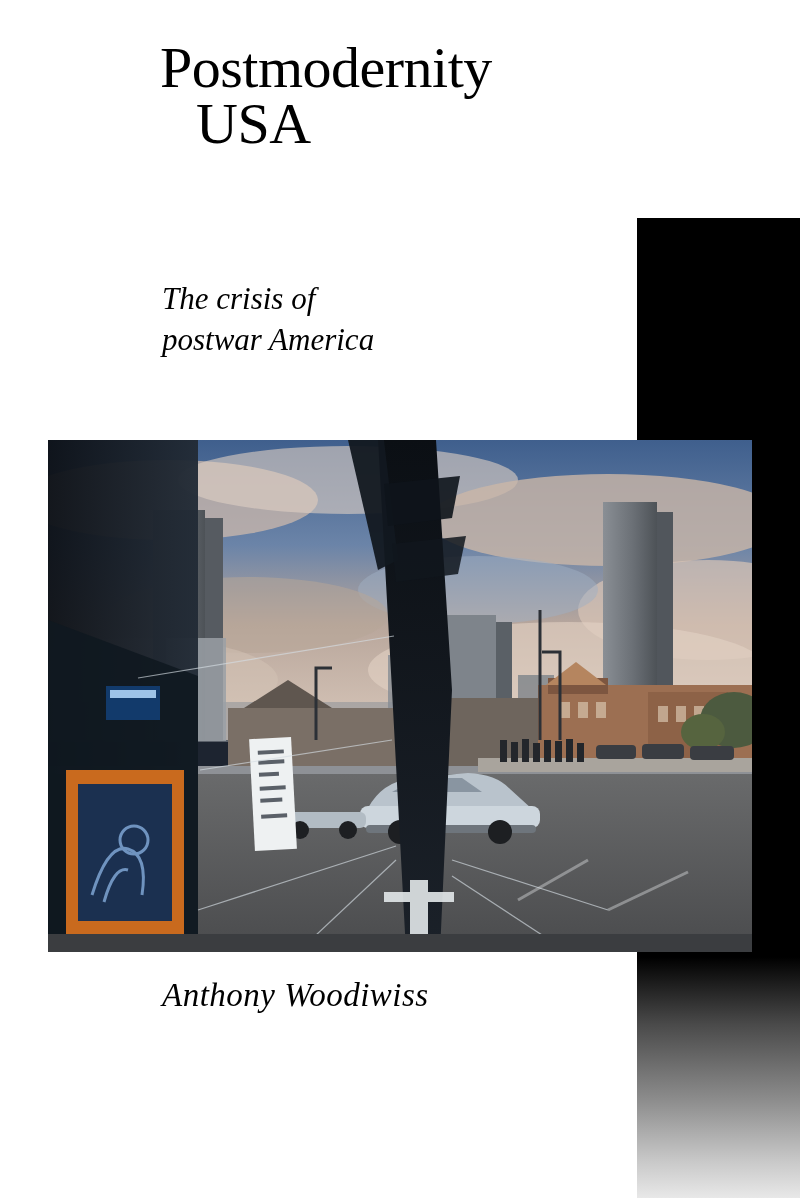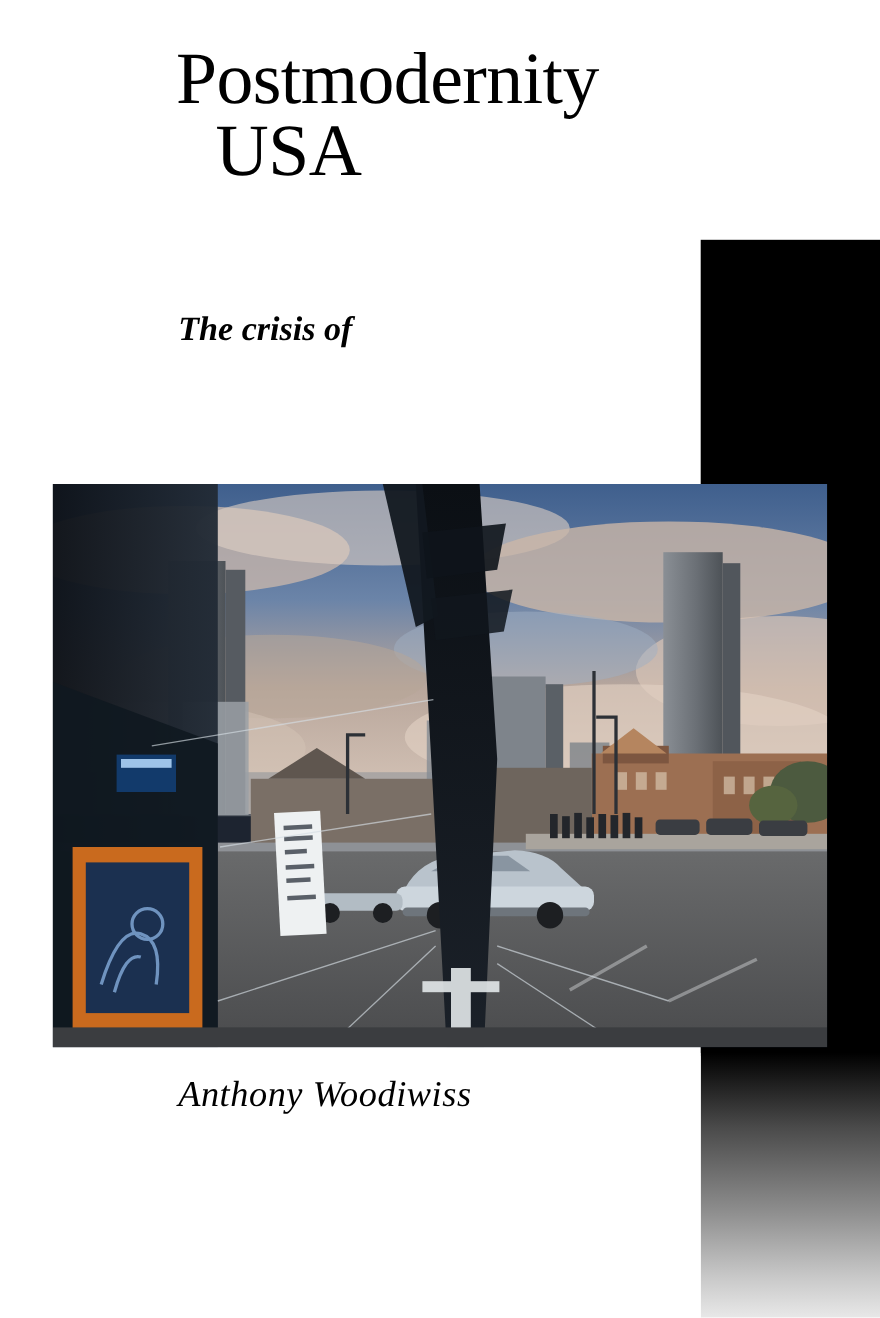--- a/index.html
+++ b/index.html
@@ -42,42 +42,42 @@
     background: #ffffff;
   }
 
   
   .title {
     position: absolute;
     left: 160px;
     top: 40px;
     width: 600px;
     color: #000000;
-    font-size: 67px;
+    font-size: 58px;
     line-height: 0.97;
     letter-spacing: -0.5px;
     font-weight: normal;
     font-family: "Liberation Serif", serif;
   }
   .title .line2 {
     display: block;
     margin-left: 36px;
   }
 
   
   .subtitle {
     position: absolute;
     left: 162px;
     top: 278px;
     width: 430px;
     color: #000000;
     font-size: 31px;
     line-height: 1.33;
     font-style: italic;
-    font-weight: bold;
+    font-weight: normal;
     font-family: "Liberation Serif", serif;
   }
   .subtitle span { display: block; }
 
   
   .photo {
     position: absolute;
     left: 48px;
     top: 440px;
     width: 704px;
@@ -109,20 +109,21 @@
   <div class="grad-bottom"></div>
   <div class="white-bottom-left"></div>
 
   <div class="title">
     <span class="line1">Postmodernity</span>
     <span class="line2">USA</span>
   </div>
 
   <div class="subtitle">
     <span>The crisis of</span>
+    <span>postwar America</span>
   </div>
 
   <div class="photo">
     <svg width="704" height="512" viewBox="0 0 704 512" xmlns="http://www.w3.org/2000/svg" aria-hidden="true">
       <defs>
         <linearGradient id="skyGrad" x1="0" y1="0" x2="0" y2="1">
           <stop offset="0%" stop-color="#3f5f8d"></stop>
           <stop offset="35%" stop-color="#6b84a8"></stop>
           <stop offset="62%" stop-color="#b9a79c"></stop>
           <stop offset="100%" stop-color="#d9c8bb"></stop>

